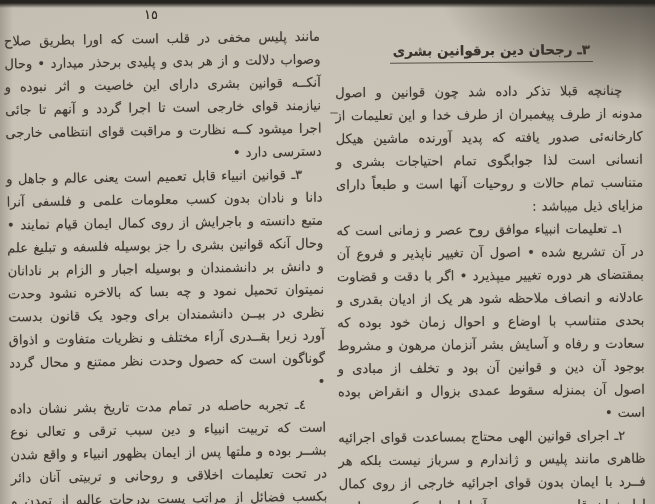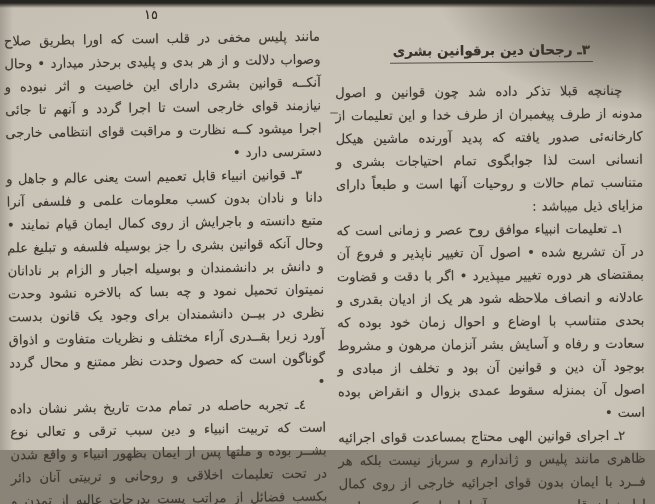--- a/index.html
+++ b/index.html
@@ -6,21 +6,21 @@
     margin: 0;
     padding: 0;
     width: 655px;
     height: 504px;
     overflow: hidden;
     background: #8a8478;
   }
   .page {
     position: relative;
     width: 655px;
-    height: 450px;
+    height: 504px;
     font-family: "DejaVu Sans", sans-serif;
     color: #3f3a33;
     background:
       linear-gradient(180deg, #262420 0px, #262420 3px, rgba(38,36,32,0) 8px),
       radial-gradient(ellipse 320px 190px at 102% -6%, rgba(48,44,39,0.85) 0%, rgba(84,78,68,0.5) 45%, rgba(84,78,68,0) 74%),
       linear-gradient(90deg, rgba(43,39,33,0.22) 0px, rgba(43,39,33,0) 13px),
       linear-gradient(270deg, rgba(43,39,33,0.10) 0px, rgba(43,39,33,0) 18px),
       radial-gradient(ellipse 720px 520px at 45% 62%, #cfc9bd 0%, #c8c2b6 55%, #bcb6aa 100%);
   }
   .pagenum {

